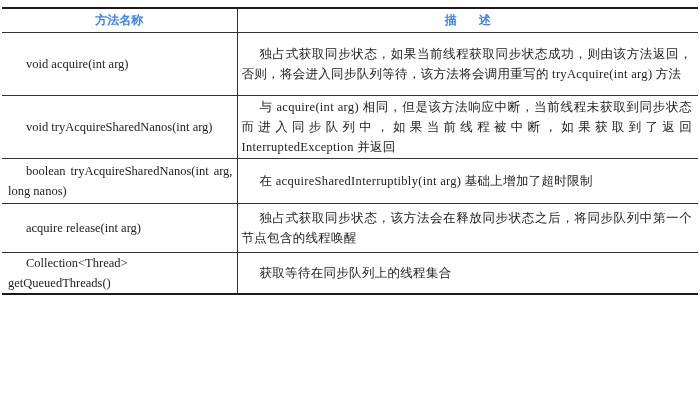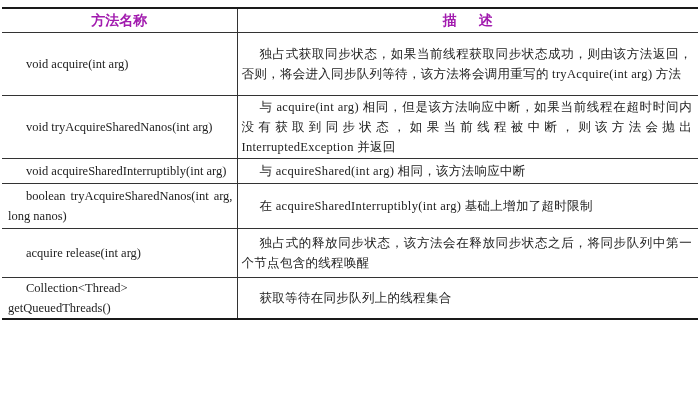--- a/index.html
+++ b/index.html
@@ -7,21 +7,21 @@
          font-family: "Liberation Serif", "DejaVu Serif", serif; color: #222; }
   table.api {
     position: absolute; left: 2px; top: 7px; width: 696px;
     border-collapse: collapse; table-layout: fixed;
     border-top: 2px solid #1a1a1a; border-bottom: 2px solid #1a1a1a;
   }
   table.api col.c1 { width: 235px; }
   table.api col.c2 { width: 461px; }
   th, td { border-top: 1px solid #333; border-bottom: 1px solid #333; padding: 0; vertical-align: middle; }
   th:first-child, td:first-child { border-right: 1px solid #333; }
-  th { height: 23px; font-family: "DejaVu Sans", sans-serif; font-weight: bold; font-size: 14px; text-align: center; color: #a21caf; }
+  th { height: 23px; font-family: "DejaVu Sans", sans-serif; font-weight: bold; font-size: 12px; text-align: center; color: #3b82f6; }
   th .spaced { letter-spacing: 22px; padding-left: 22px; }
   td { font-size: 12.5px; line-height: 20px; }
   td.name { padding: 0 4px 0 6px; }
   td.name .t { display: block; text-indent: 18px; text-align: justify; }
   td.desc { padding: 0 6px 0 4px; }
   td.desc .t { display: block; text-indent: 18px; text-align: justify; letter-spacing: 0.3px; }
   tr.r1 td { height: 62px; }
   tr.r2 td { height: 62px; }
   tr.r3 td { height: 44px; }
   tr.r4 td { height: 46px; }
@@ -52,45 +52,37 @@
         </td>
       <td class="desc">
           <span class="t">独占式获取同步状态，如果当前线程获取同步状态成功，则由该方法返回，否则，将会进入同步队列等待，该方法将会调用重写的 tryAcquire(int arg) 方法</span>
         </td>
     </tr>
     <tr class="r2">
       <td class="name">
           <span class="t">void tryAcquireSharedNanos(int arg)</span>
         </td>
       <td class="desc">
-          <span class="t">与 acquire(int arg) 相同，但是该方法响应中断，如果当前线程在超时时间内没有获取到同步状态，如果当前线程被中断，则该方法会抛出 InterruptedException 并返回</span>
-        </td>
-    </tr>
-    <tr class="r5">
-      <td class="name">
-          <span class="t">void acquireSharedInterruptibly(int arg)</span>
-        </td>
-      <td class="desc">
-          <span class="t">与 acquireShared(int arg) 相同，该方法响应中断</span>
+          <span class="t">与 acquire(int arg) 相同，但是该方法响应中断，当前线程未获取到同步状态而进入同步队列中，如果当前线程被中断，如果获取到了返回 InterruptedException 并返回</span>
         </td>
     </tr>
     <tr class="r6">
       <td class="name">
           <span class="t">boolean tryAcquireSharedNanos(int arg, long nanos)</span>
         </td>
       <td class="desc">
           <span class="t">在 acquireSharedInterruptibly(int arg) 基础上增加了超时限制</span>
         </td>
     </tr>
     <tr class="r7">
       <td class="name">
           <span class="t">acquire release(int arg)</span>
         </td>
       <td class="desc">
-          <span class="t">独占式的释放同步状态，该方法会在释放同步状态之后，将同步队列中第一个节点包含的线程唤醒</span>
+          <span class="t">独占式获取同步状态，该方法会在释放同步状态之后，将同步队列中第一个节点包含的线程唤醒</span>
         </td>
     </tr>
     <tr class="r9">
       <td class="name">
           <span class="t">Collection&lt;Thread&gt; getQueuedThreads()</span>
         </td>
       <td class="desc">
           <span class="t">获取等待在同步队列上的线程集合</span>
         </td>
     </tr>

